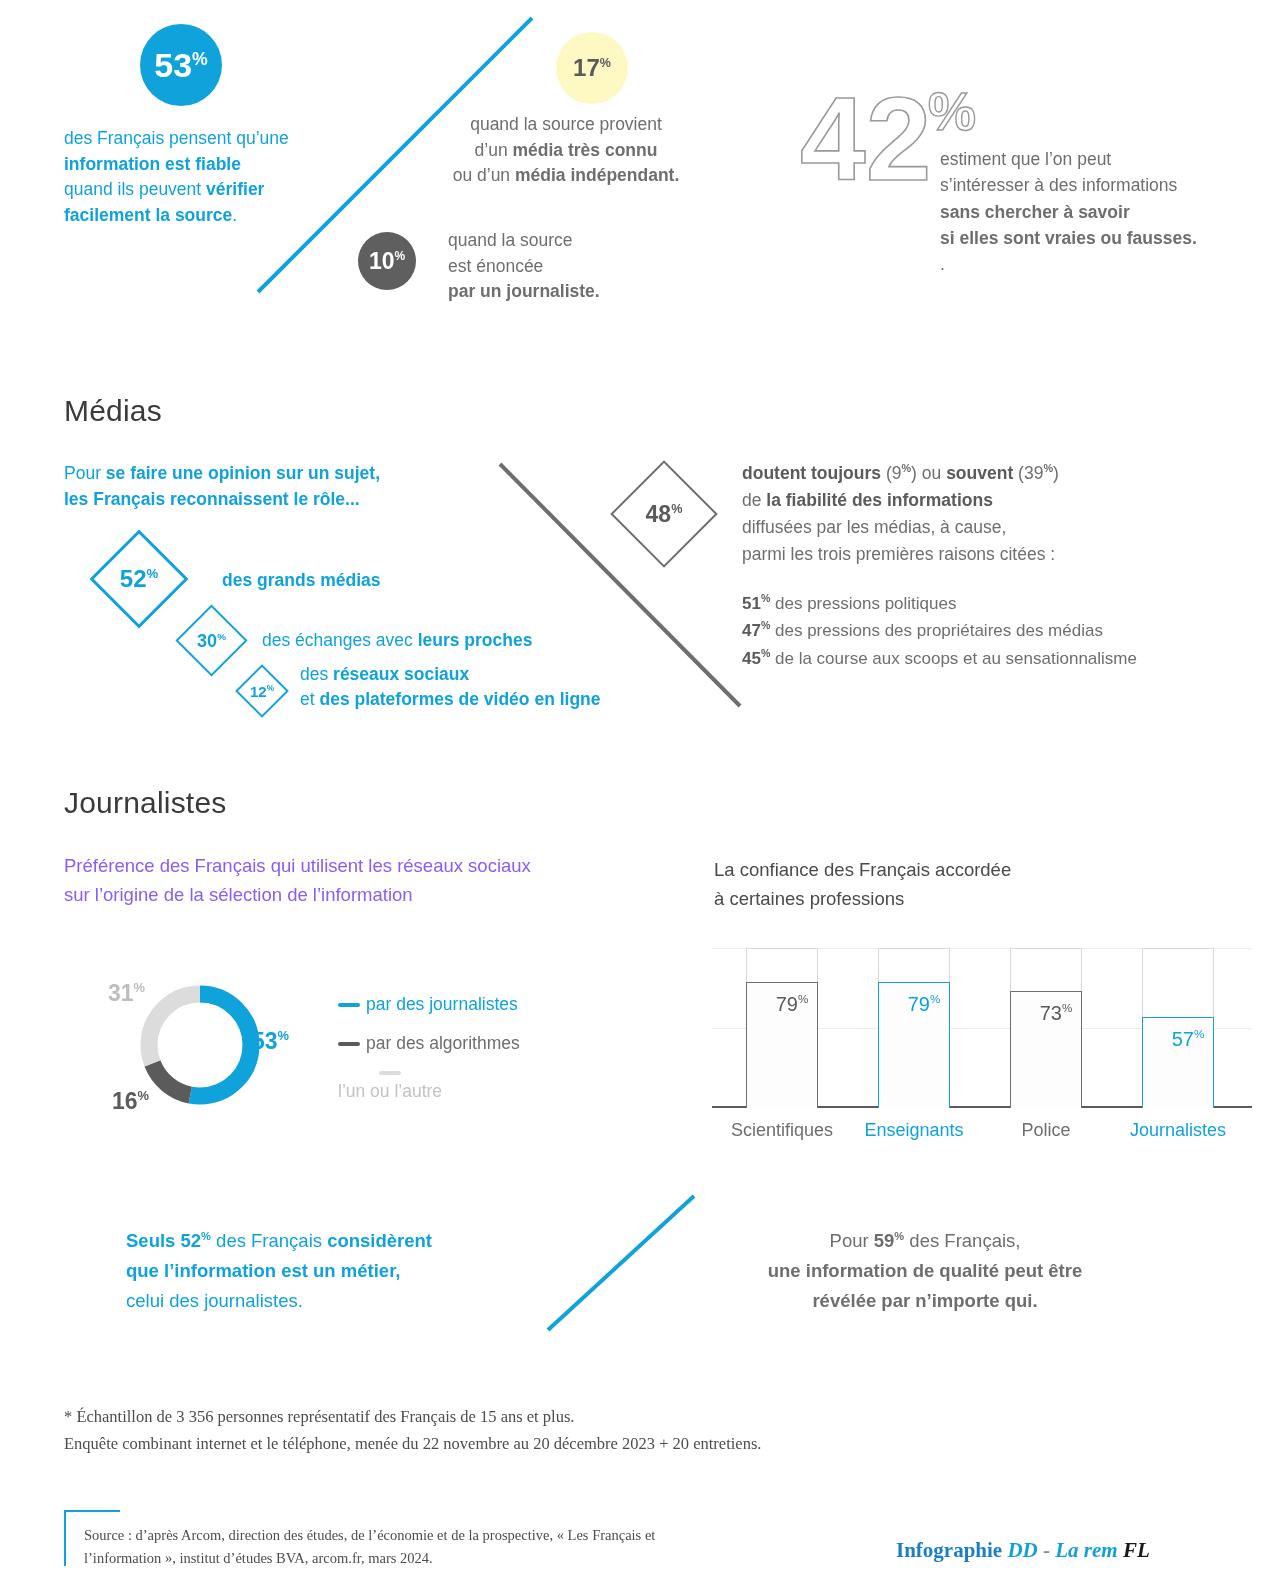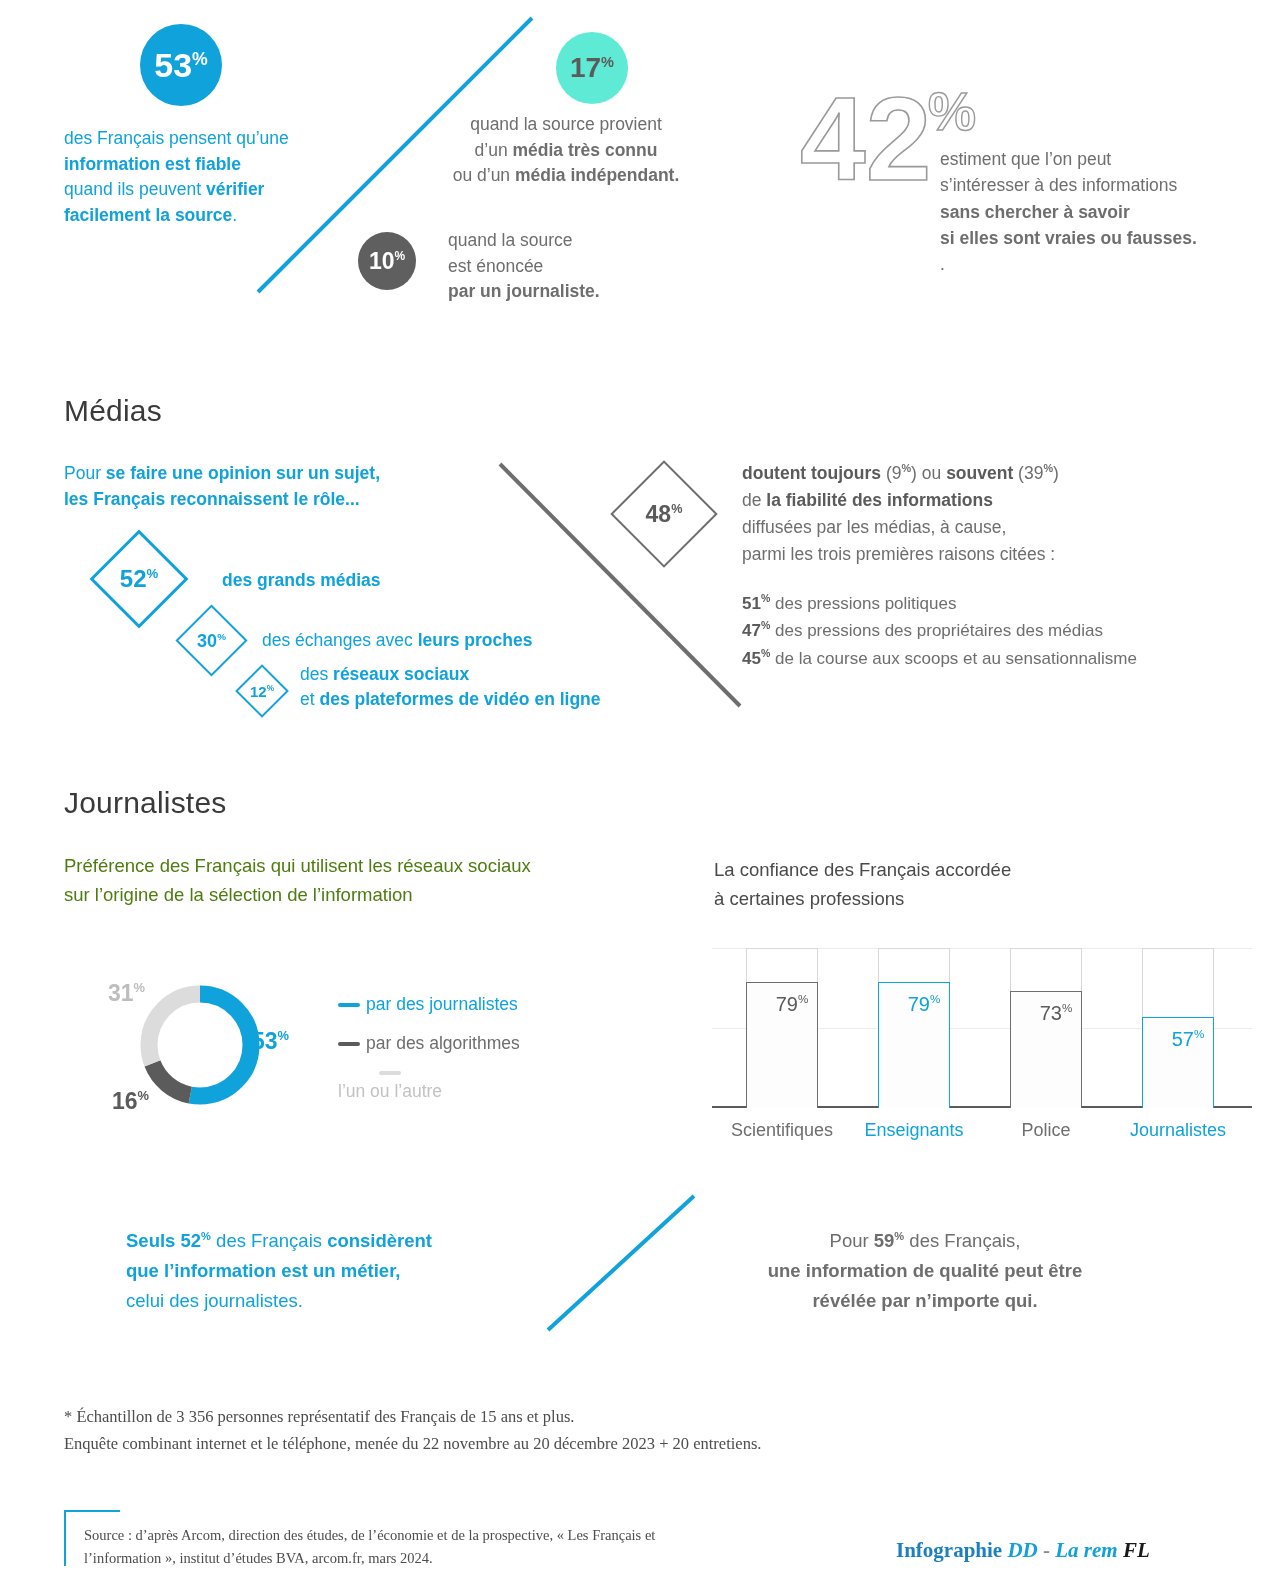--- a/index.html
+++ b/index.html
@@ -43,21 +43,21 @@
     line-height: 1;
   }
   .circle .pct { font-size: 0.52em; vertical-align: super; font-weight: bold; }
 
   #circle-53 {
     left: 140px; top: 24px; width: 82px; height: 82px;
     background: #10a2db; color: #ffffff; font-size: 34px;
   }
   #circle-17 {
     left: 556px; top: 32px; width: 72px; height: 72px;
-    background: #5eead4; color: #5b5b5b; font-size: 28px;
+    background: #fef9c3; color: #5b5b5b; font-size: 24px;
   }
   #circle-10 {
     left: 358px; top: 232px; width: 58px; height: 58px;
     background: #5f5f5f; color: #ffffff; font-size: 23px;
   }
 
   
   #txt-53 {
     left: 64px; top: 126px; width: 330px;
     font-size: 17.5px; line-height: 1.47; color: #10a2db;
@@ -139,21 +139,21 @@
   #medias-reasons {
     left: 742px; top: 590px; width: 500px;
     font-size: 17px; line-height: 1.57; color: #6e6e6e;
   }
   #medias-reasons .num { font-weight: bold; color: #5b5b5b; }
   #medias-reasons .pct { font-size: 0.62em; vertical-align: super; font-weight: bold; }
 
   
   #donut-caption {
     left: 64px; top: 852px; width: 620px;
-    font-size: 18.5px; line-height: 1.55; color: #4d7c0f; font-weight: 300;
+    font-size: 18.5px; line-height: 1.55; color: #8b5cf6; font-weight: 300;
   }
   #donut-wrap { left: 130px; top: 975px; width: 140px; height: 140px; }
 
   .donut-val { position: absolute; font-weight: bold; line-height: 1; }
   .donut-val .pct { font-size: 0.56em; vertical-align: super; }
   #dv-31 { left: 108px; top: 982px; font-size: 23px; color: #bdbdbd; }
   #dv-53 { left: 252px; top: 1030px; font-size: 23px; color: #10a2db; }
   #dv-16 { left: 112px; top: 1090px; font-size: 23px; color: #5b5b5b; }
 
   .legend-row {

